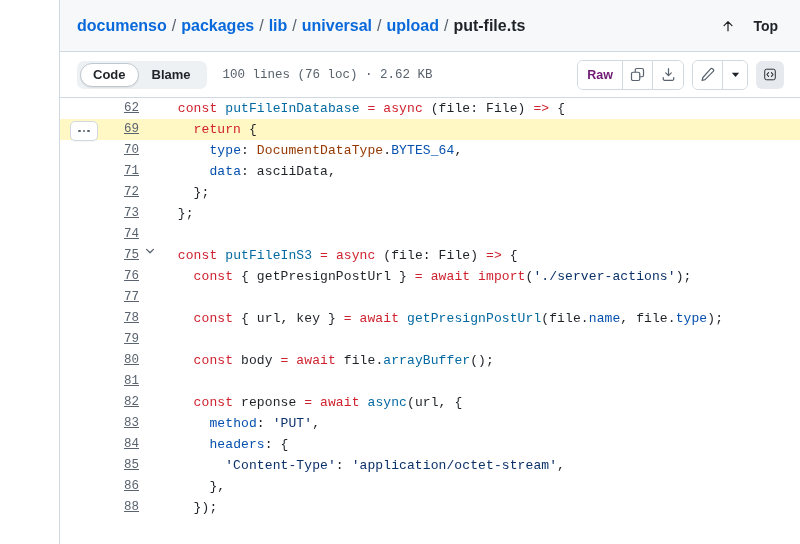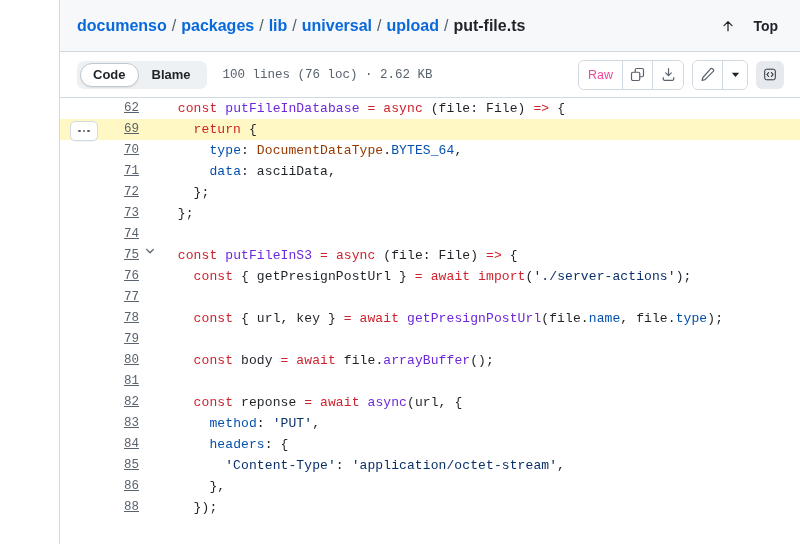--- a/index.html
+++ b/index.html
@@ -164,22 +164,22 @@
     background: #ffffff;
     border: none;
     border-right: 1px solid #d1d9e0;
     cursor: pointer;
     color: #59636e;
     font-family: "Liberation Sans", sans-serif;
   }
   .btn-group > *:last-child { border-right: none; }
   .btn-raw {
     font-size: 12.5px;
-    font-weight: 400;
-    color: #ec4899;
+    font-weight: 700;
+    color: #701a75;
     padding: 0 9px;
   }
   .btn-icon { width: 30px; }
   .btn-icon.narrow { width: 24px; }
 
   .btn-solo {
     width: 28px;
     height: 28px;
     border-radius: 6px;
     background: #e6eaef;
@@ -259,21 +259,21 @@
   .expand-btn i {
     width: 2.5px;
     height: 2.5px;
     border-radius: 50%;
     background: #59636e;
     display: block;
   }
 
   
   .t-kw   { color: #cf222e; }
-  .t-fn   { color: #6d28d9; }
+  .t-fn   { color: #0369a1; }
   .t-prop { color: #0550ae; }
   .t-str  { color: #0a3069; }
   .t-var  { color: #953800; }
   .t-pl   { color: #1f2328; }
 </style>
 </head>
 <body>
 
 <div class="page">
   <div class="file-frame">

